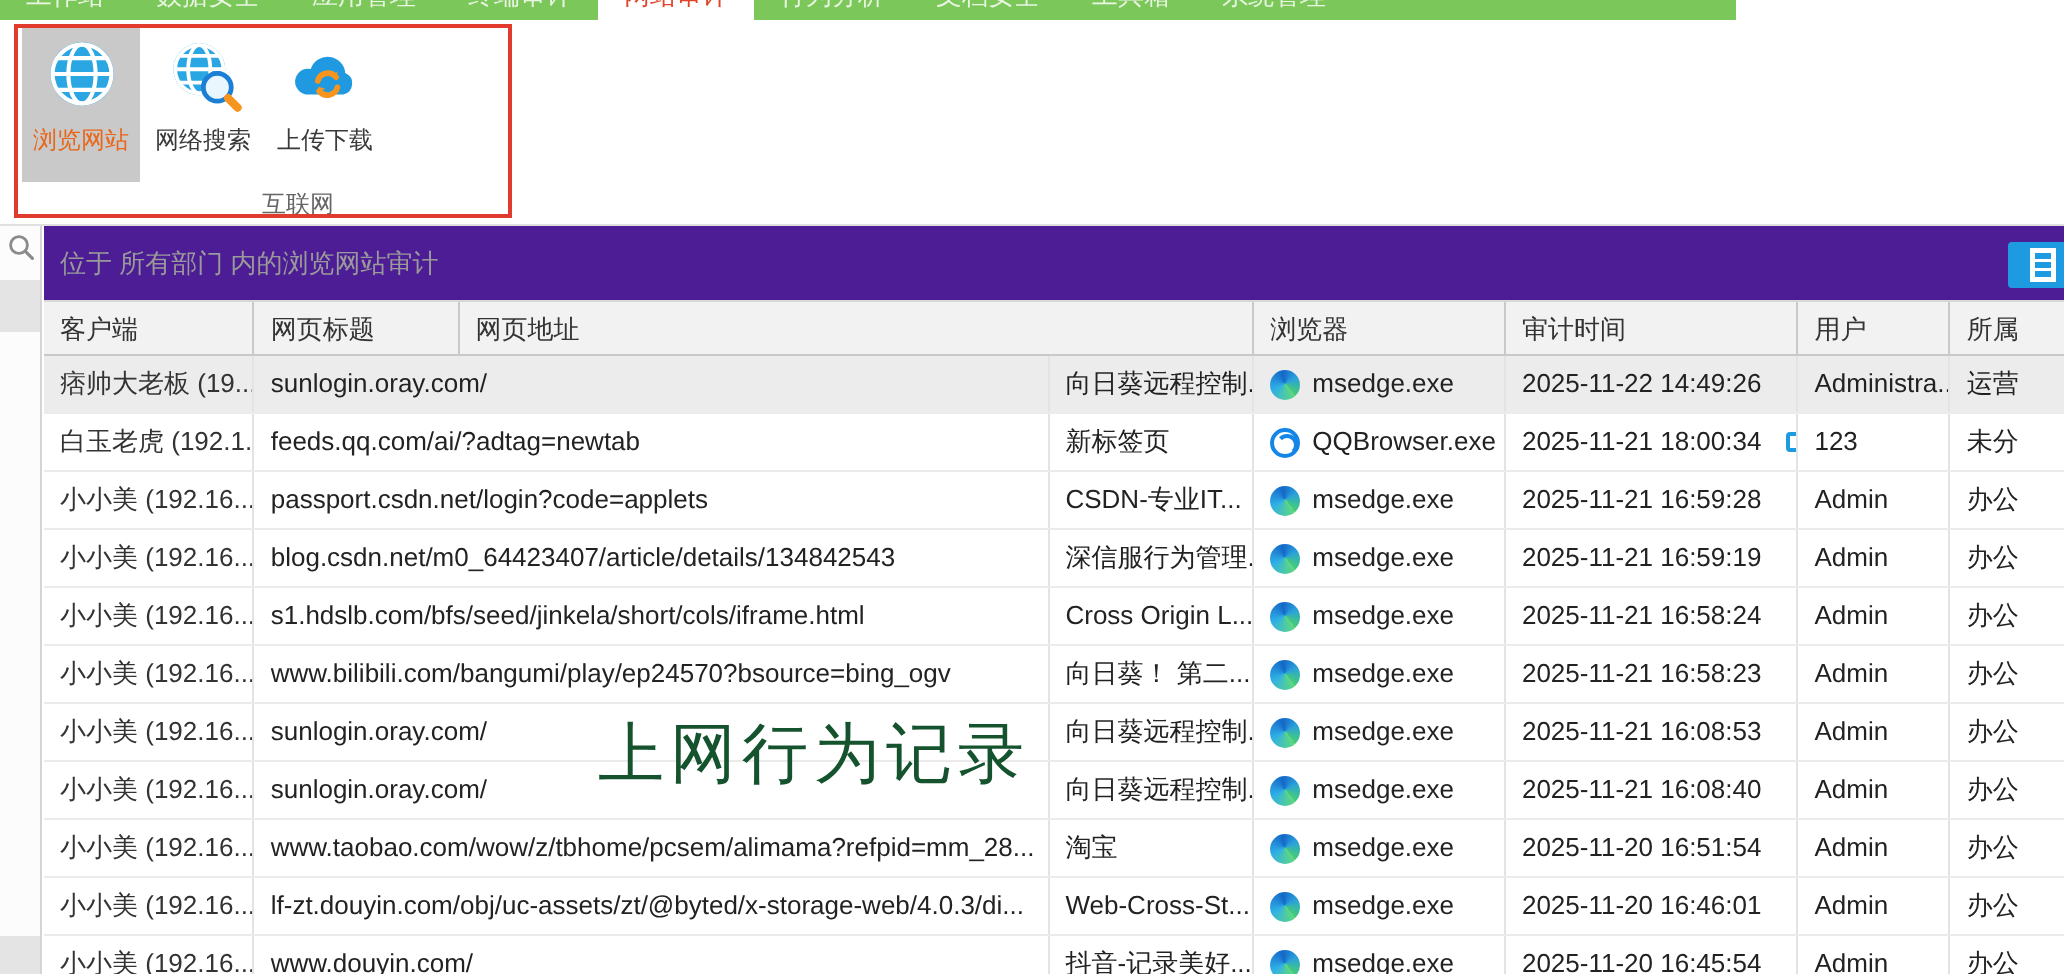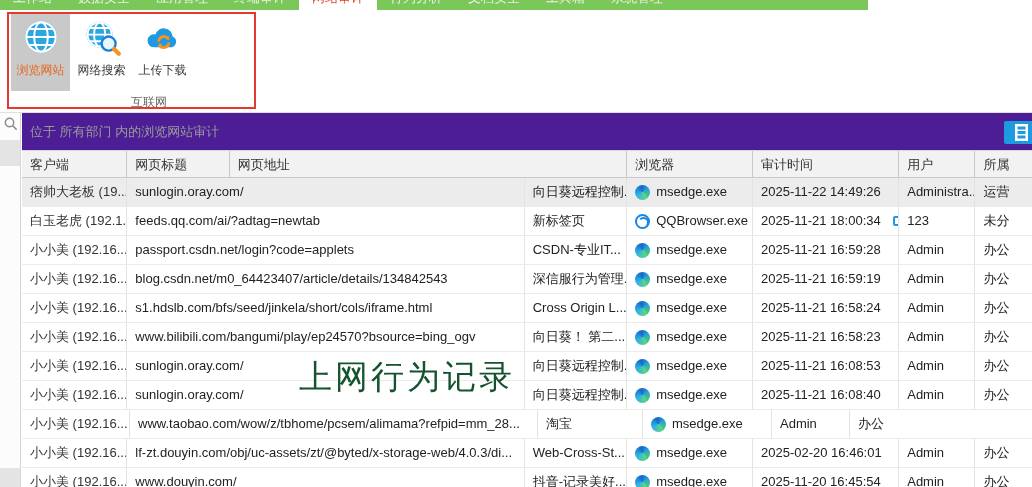--- a/index.html
+++ b/index.html
@@ -297,34 +297,38 @@
   </div>
 
   <div class="trow">
     <div class="c c0">小小美 (192.16...</div>
     <div class="c c1">www.taobao.com/wow/z/tbhome/pcsem/alimama?refpid=mm_28...</div>
     <div class="c c2">淘宝</div>
     <div class="c c3">
       <span class="bicon edge"></span>
       <span>msedge.exe</span>
     </div>
+    <div class="c c4">
+      <span>2025-11-20 16:51:54</span>
+
+    </div>
     <div class="c c5">Admin</div>
     <div class="c c6">办公</div>
   </div>
 
   <div class="trow">
     <div class="c c0">小小美 (192.16...</div>
     <div class="c c1">lf-zt.douyin.com/obj/uc-assets/zt/@byted/x-storage-web/4.0.3/di...</div>
     <div class="c c2">Web-Cross-St...</div>
     <div class="c c3">
       <span class="bicon edge"></span>
       <span>msedge.exe</span>
     </div>
     <div class="c c4">
-      <span>2025-02-20 16:46:01</span>
+      <span>2025-11-20 16:46:01</span>
 
     </div>
     <div class="c c5">Admin</div>
     <div class="c c6">办公</div>
   </div>
 
   <div class="trow">
     <div class="c c0">小小美 (192.16...</div>
     <div class="c c1">www.douyin.com/</div>
     <div class="c c2">抖音-记录美好...</div>

